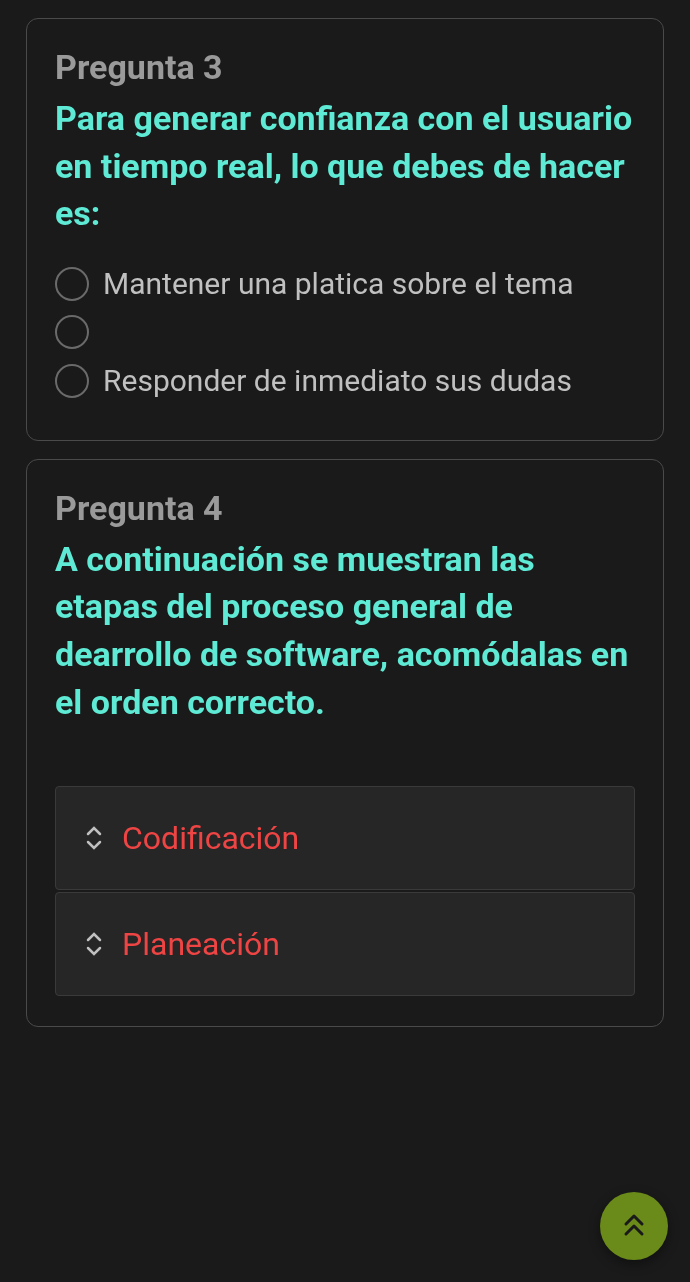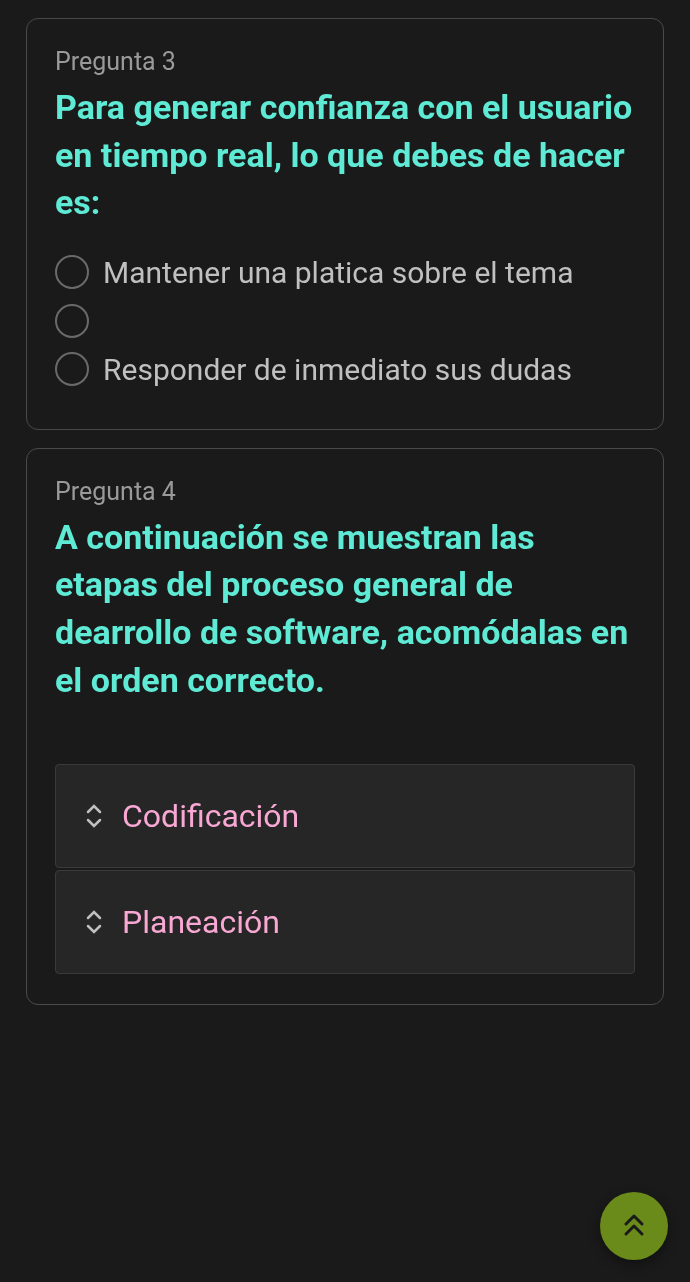--- a/index.html
+++ b/index.html
@@ -17,35 +17,35 @@
       position: relative;
     }
     .question-card {
       border: 1px solid #4a4a4a;
       border-radius: 12px;
       padding: 28px;
       margin-bottom: 18px;
       margin-top: 18px;
     }
     .question-number {
-      font-size: 25px;
+      font-size: 34px;
       color: #9a9a9a;
-      font-weight: 400;
+      font-weight: 700;
       margin-bottom: 8px;
     }
     .question-title {
       font-size: 34px;
       font-weight: 700;
       color: #5eead4;
       line-height: 1.4;
       margin-bottom: 28px;
     }
     .radio-option {
       display: flex;
-      align-items: flex-start;
+      align-items: flex-end;
       margin-bottom: 14px;
       cursor: pointer;
     }
     .radio-circle {
       width: 34px;
       height: 34px;
       border: 2px solid #6a6a6a;
       border-radius: 50%;
       flex-shrink: 0;
       margin-right: 14px;
@@ -78,21 +78,21 @@
       height: 14px;
       display: flex;
       align-items: center;
       justify-content: center;
       cursor: pointer;
       color: #c0c0c0;
       font-size: 16px;
     }
     .sortable-label {
       font-size: 32px;
-      color: #f9a8d4;
+      color: #ef4444;
       font-weight: 400;
       text-align: right;
     }
     .fab {
       position: fixed;
       bottom: 22px;
       right: 22px;
       width: 68px;
       height: 68px;
       border-radius: 50%;

